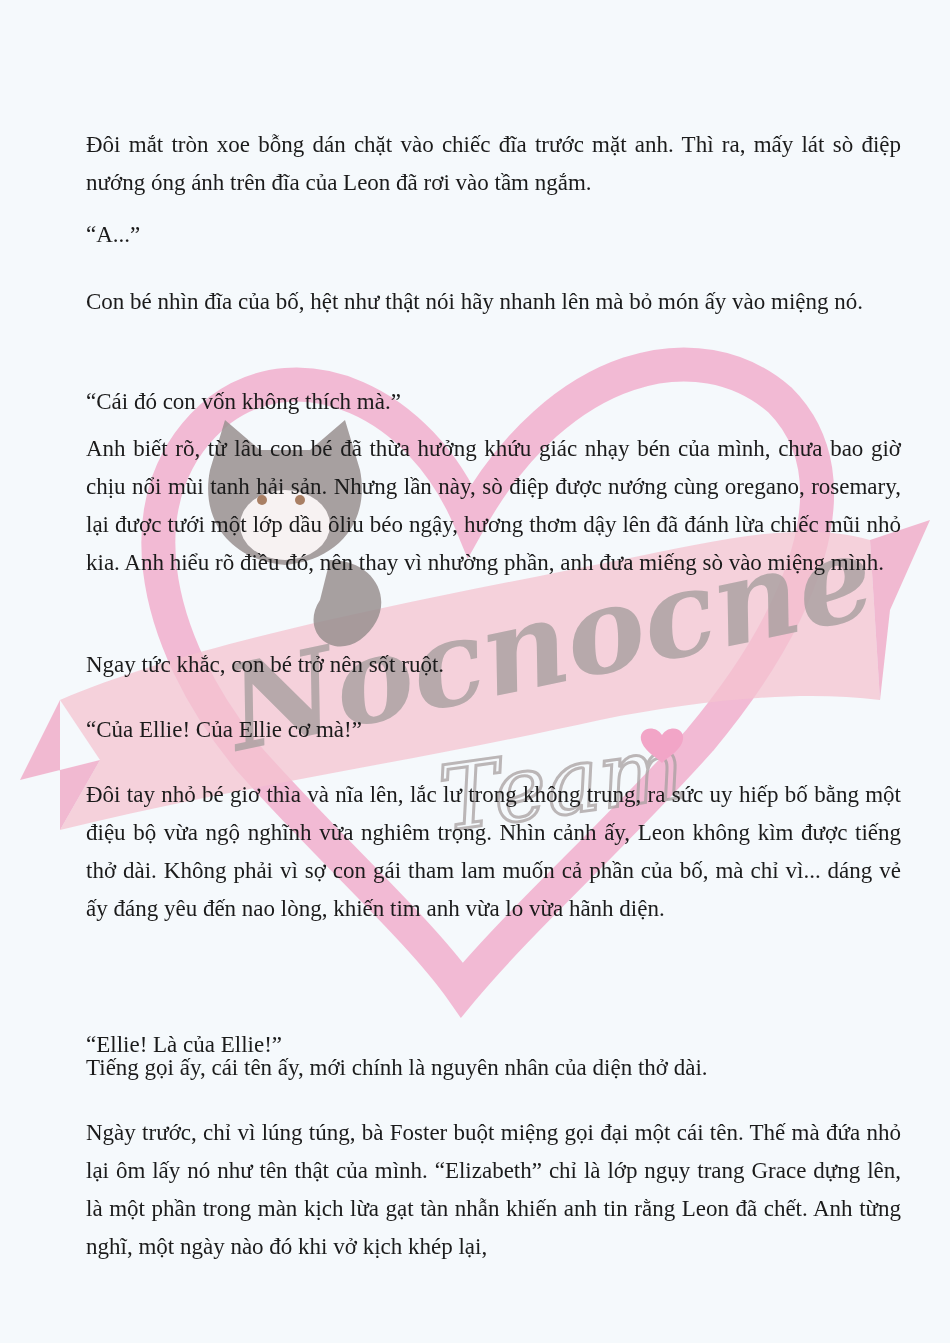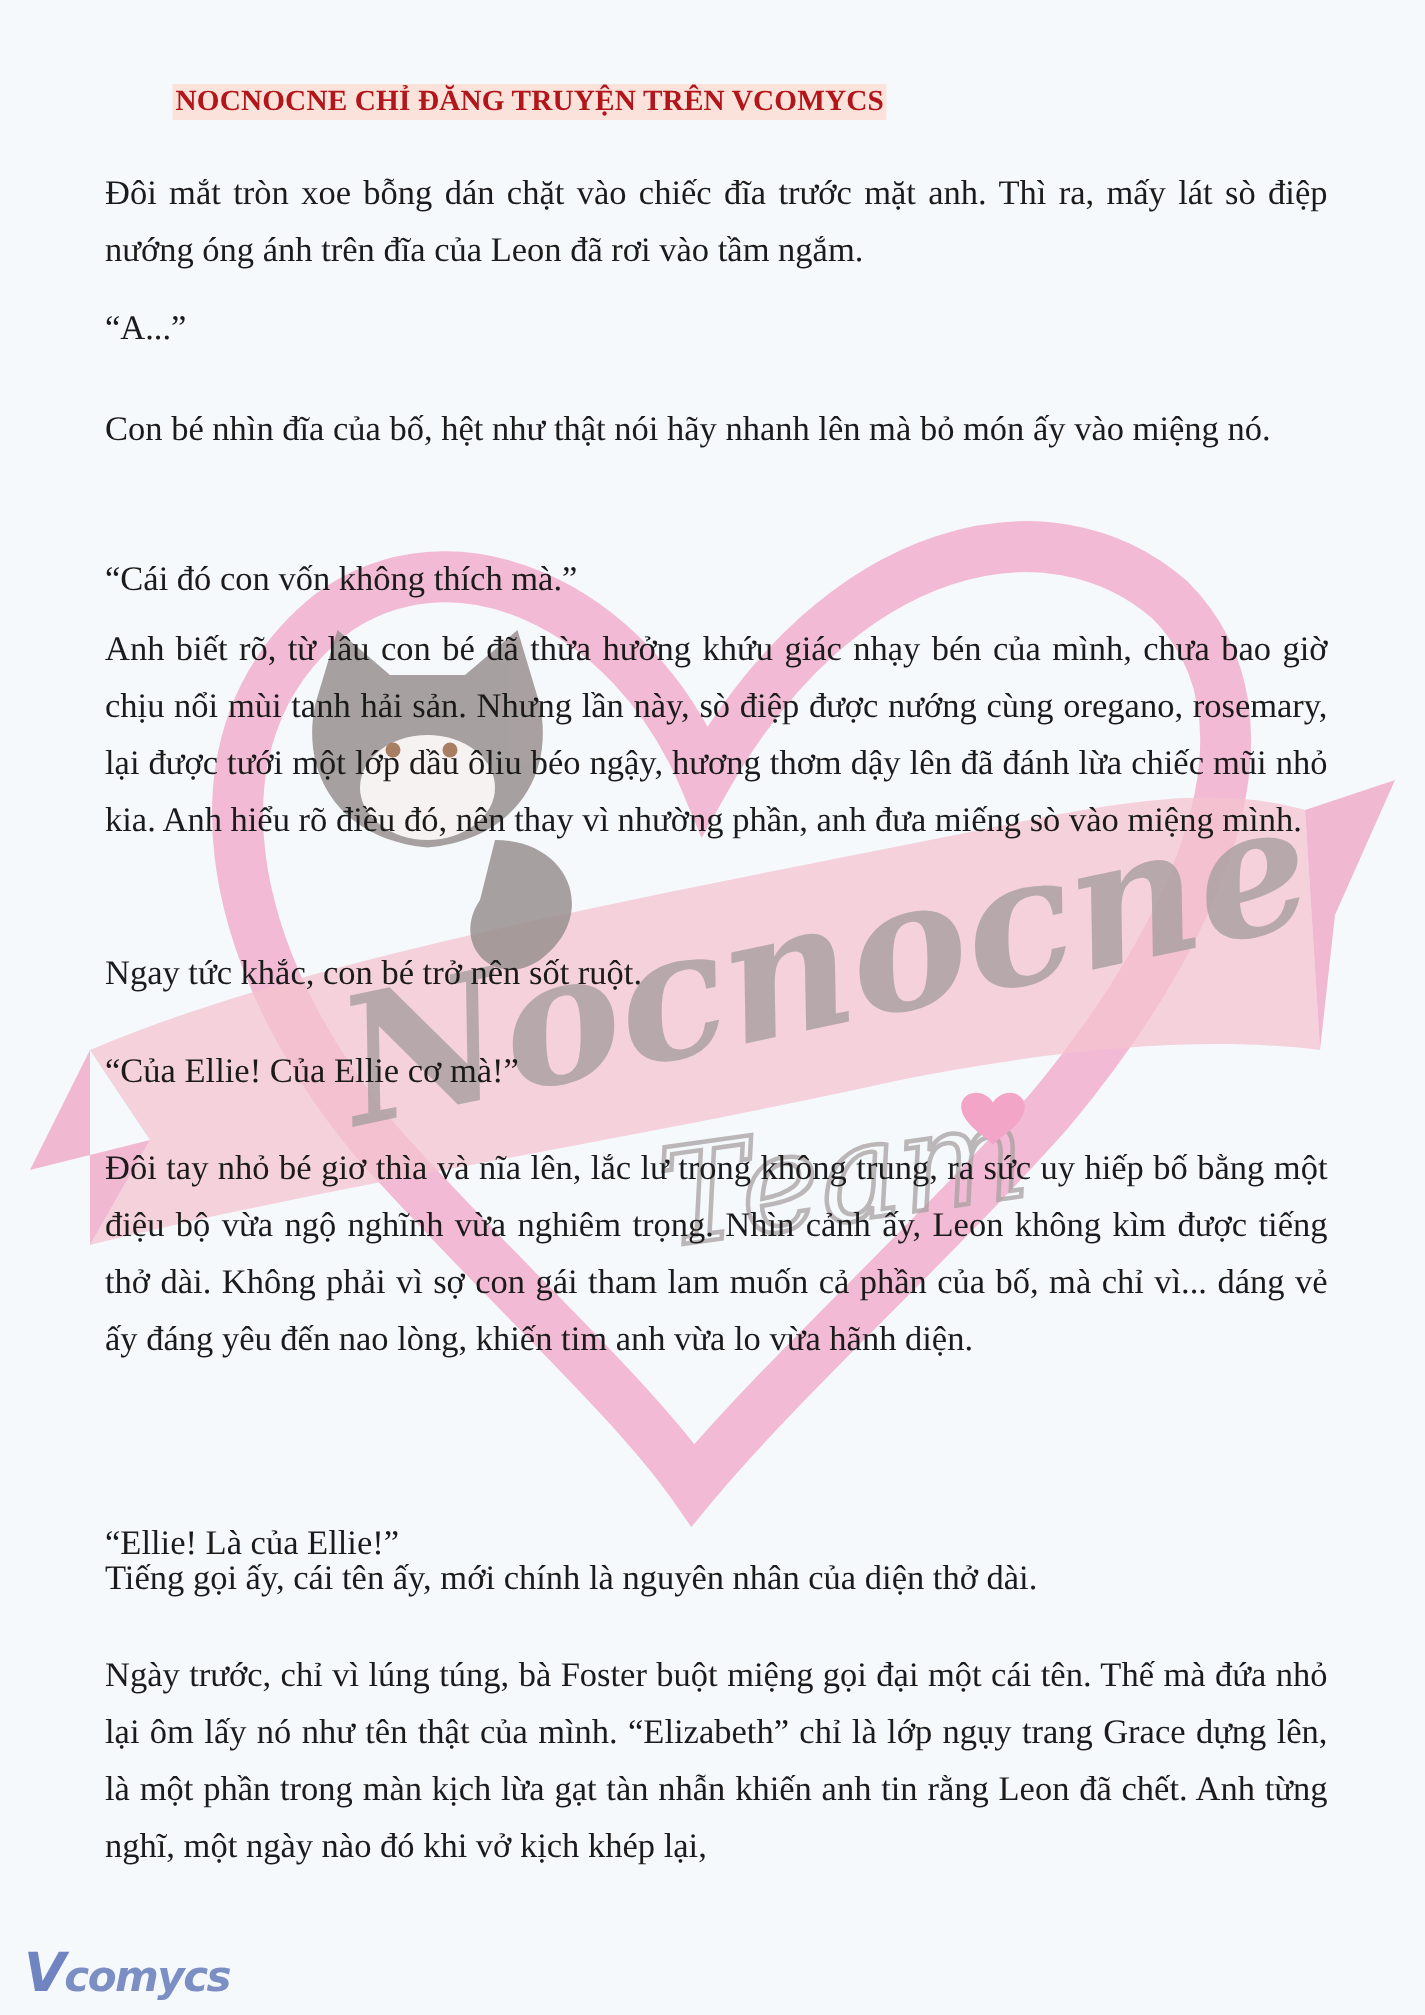--- a/index.html
+++ b/index.html
@@ -22,21 +22,21 @@
     font-family: "Liberation Serif", serif;
     font-weight: bold;
     font-size: 19.5px;
     line-height: 24px;
     letter-spacing: 0.1px;
     z-index: 3;
   }
 
   .content { position: absolute; left: 70px; top: 110px; width: 815px; z-index: 3; }
   .para {
-    margin: 0;
+    margin: 16px;
     font-size: 23px;
     line-height: 38px;
     color: #1b1b1b;
     text-align: justify;
     position: absolute; left: 0; width: 815px;
   }
 
   .footer-logo {
     position: absolute; left: 16px; top: 1295px; z-index: 3;
     font-family: "DejaVu Sans", sans-serif;
@@ -65,32 +65,28 @@
       <circle cx="300" cy="500" r="5" fill="#9c6a4a"></circle>
       <path d="M330 560 C 380 560, 400 610, 360 640 C 330 660, 300 630, 320 600" fill="#9a9191"></path>
     </g>
 
     <text x="220" y="700" transform="rotate(-12 470 640)" font-family="DejaVu Serif, serif" font-weight="bold" font-style="italic" font-size="118" fill="#a8a0a0" opacity="0.8">Nocnocne</text>
     <text x="440" y="820" transform="rotate(-8 520 790)" font-family="DejaVu Serif, serif" font-style="italic" font-size="90" fill="none" stroke="#a8a0a0" stroke-width="3" opacity="0.75">Team</text>
 
     <path d="M662 735 c -8 -12, -26 -6, -20 8 c 4 9, 14 14, 20 20 c 6 -6, 16 -11, 20 -20 c 6 -14, -12 -20, -20 -8 Z" fill="#f2a5c7"></path>
   </svg>
 
-  <div class="header-banner">NOCNOCNE CHỈ ĐĂNG TRUYỆN TRÊN VCOMYCS</div>
 
   <div class="content">
     <p class="para" style="top:0px">Đôi mắt tròn xoe bỗng dán chặt vào chiếc đĩa trước mặt anh. Thì ra, mấy lát sò điệp nướng óng ánh trên đĩa của Leon đã rơi vào tầm ngắm.</p>
     <p class="para" style="top:90px">“A...”</p>
     <p class="para" style="top:157px">Con bé nhìn đĩa của bố, hệt như thật nói hãy nhanh lên mà bỏ món ấy vào miệng nó.</p>
     <p class="para" style="top:257px">“Cái đó con vốn không thích mà.”</p>
     <p class="para" style="top:304px">Anh biết rõ, từ lâu con bé đã thừa hưởng khứu giác nhạy bén của mình, chưa bao giờ chịu nổi mùi tanh hải sản. Nhưng lần này, sò điệp được nướng cùng oregano, rosemary, lại được tưới một lớp dầu ôliu béo ngậy, hương thơm dậy lên đã đánh lừa chiếc mũi nhỏ kia. Anh hiểu rõ điều đó, nên thay vì nhường phần, anh đưa miếng sò vào miệng mình.</p>
     <p class="para" style="top:520px">Ngay tức khắc, con bé trở nên sốt ruột.</p>
     <p class="para" style="top:585px">“Của Ellie! Của Ellie cơ mà!”</p>
     <p class="para" style="top:650px">Đôi tay nhỏ bé giơ thìa và nĩa lên, lắc lư trong không trung, ra sức uy hiếp bố bằng một điệu bộ vừa ngộ nghĩnh vừa nghiêm trọng. Nhìn cảnh ấy, Leon không kìm được tiếng thở dài. Không phải vì sợ con gái tham lam muốn cả phần của bố, mà chỉ vì... dáng vẻ ấy đáng yêu đến nao lòng, khiến tim anh vừa lo vừa hãnh diện.</p>
     <p class="para" style="top:900px">“Ellie! Là của Ellie!”</p>
     <p class="para" style="top:923px">Tiếng gọi ấy, cái tên ấy, mới chính là nguyên nhân của diện thở dài.</p>
     <p class="para" style="top:988px">Ngày trước, chỉ vì lúng túng, bà Foster buột miệng gọi đại một cái tên. Thế mà đứa nhỏ lại ôm lấy nó như tên thật của mình. “Elizabeth” chỉ là lớp ngụy trang Grace dựng lên, là một phần trong màn kịch lừa gạt tàn nhẫn khiến anh tin rằng Leon đã chết. Anh từng nghĩ, một ngày nào đó khi vở kịch khép lại,</p>
   </div>
 
-  <div class="footer-logo">
-    <span class="v">V</span><span>comycs</span>
-  </div>
 </div>
 
 </body></html>

